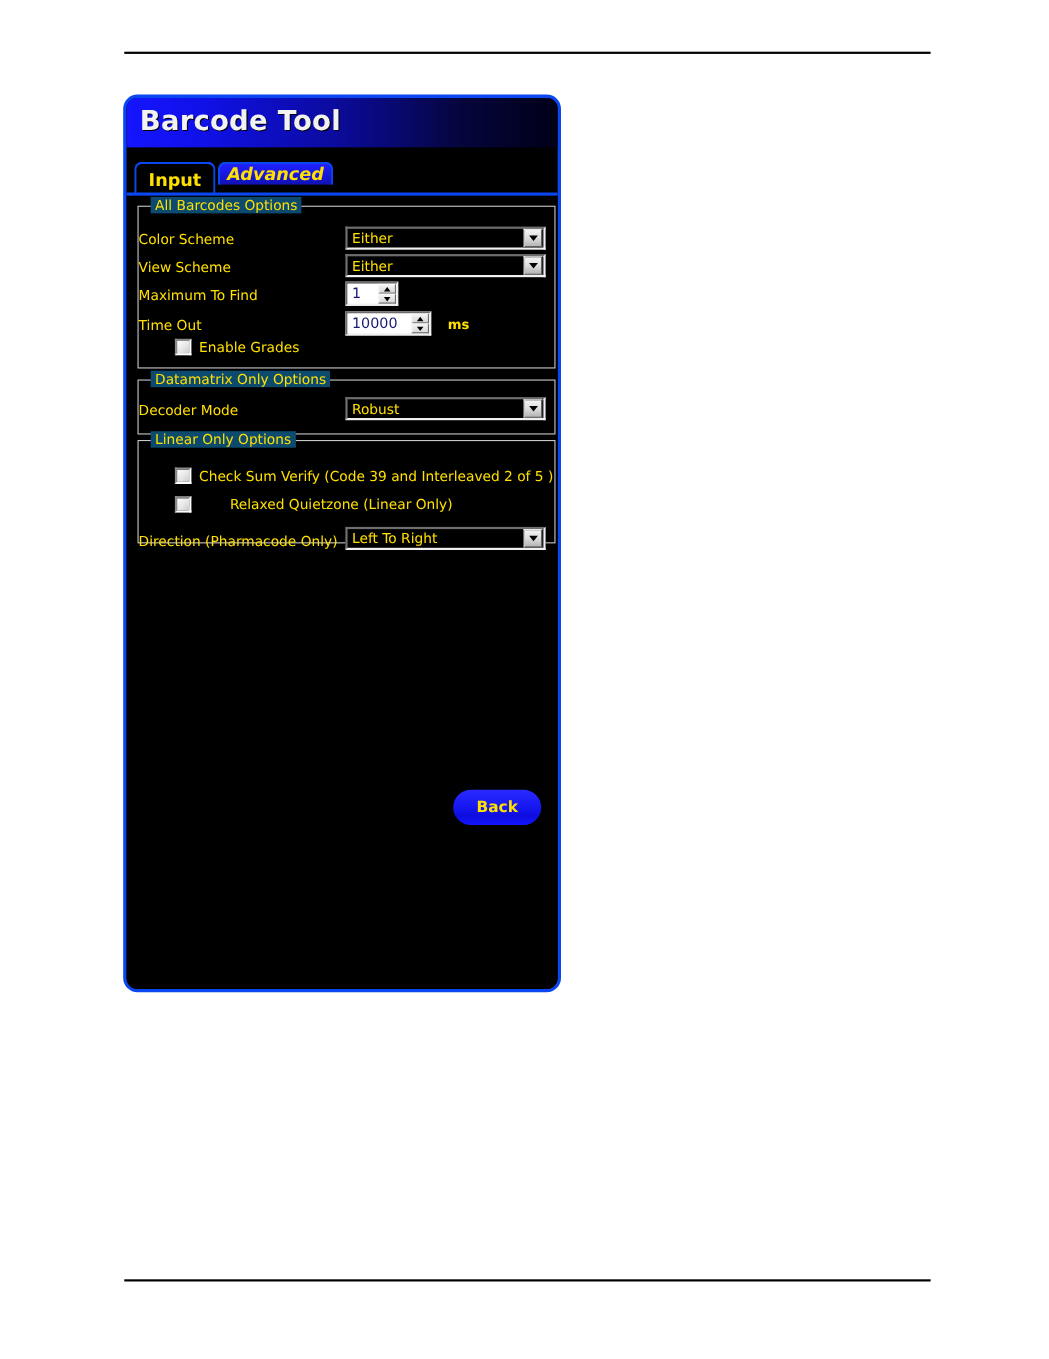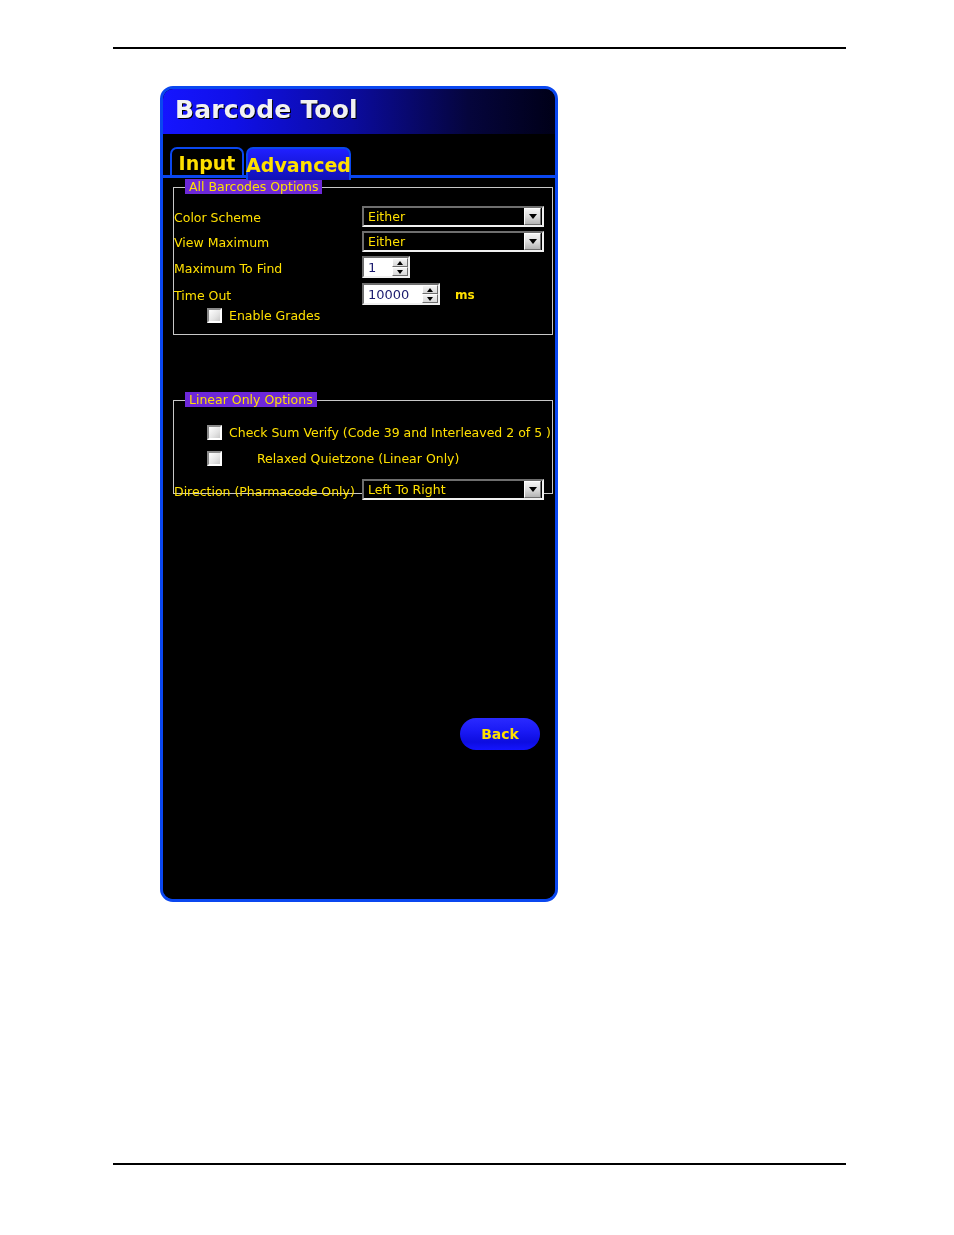--- a/index.html
+++ b/index.html
@@ -31,21 +31,20 @@
     position: absolute;
     left: 112px;
     top: 86px;
     width: 398px;
     height: 816px;
     background: #000000;
     border: 3px solid #0a47f0;
     border-radius: 13px;
     box-sizing: border-box;
     overflow: hidden;
-    margin-left: 48px;
   }
 
   
   .title-bar {
     position: absolute;
     left: 0;
     top: 0;
     width: 100%;
     height: 45px;
     background: linear-gradient(to right, #1515ff 0%, #1010e8 18%, #0b0b9e 48%, #05053c 78%, #000018 100%);
@@ -76,43 +75,44 @@
     width: 100%;
     height: 3px;
     background: #0a47f0;
   }
   .tab {
     position: absolute;
     top: 0;
     height: 30px;
     border-radius: 7px 7px 0 0;
     box-sizing: border-box;
-    font-size: 19px;
+    font-size: 16px;
     font-weight: bold;
     color: #ffe000;
     display: flex;
     align-items: center;
     justify-content: center;
     padding: 0 10px;
   }
   .tab-inactive {
     left: 7px;
     width: 74px;
     background: #000000;
     border: 2px solid #0a47f0;
     border-bottom: none;
   }
   .tab-active {
     left: 83px;
     width: 105px;
-    height: 33px;
+    height: 21px;
     background: linear-gradient(to bottom, #2020ff 0%, #1818e0 45%, #1111b4 100%);
     border: 2px solid #0a47f0;
     border-bottom: none;
     z-index: 3;
+    font-style: italic;
   }
 
   
   .content {
     position: absolute;
     left: 0;
     top: 89px;
     right: 0;
     bottom: 0;
     background: #000000;
@@ -123,21 +123,21 @@
     position: absolute;
     box-sizing: border-box;
     border: 1px solid #c8c8c8;
     background: #000000;
   }
   .group-legend {
     position: absolute;
     top: -9px;
     left: 11px;
     padding: 0 4px;
-    background: #6d28d9;
+    background: #0c4a6e;
     color: #ffe000;
     font-size: 12.5px;
     white-space: nowrap;
   }
   #group-all      { left: 10px; top: 9px;   width: 380px; height: 148px; }
   #group-datamatrix { left: 10px; top: 167px; width: 380px; height: 50px; }
   #group-linear   { left: 10px; top: 222px; width: 380px; height: 94px; }
 
   
   .field-label {
@@ -309,21 +309,21 @@
 
     <div class="group" id="group-all">
       <div class="group-legend">All Barcodes Options</div>
 
       <div class="field-label" style="left:0; top:22px; width:182px;">Color Scheme</div>
       <div class="combo" style="left:188px; top:18px; width:182px;">
         <span class="combo-value">Either</span>
         <span class="combo-arrow"></span>
       </div>
 
-      <div class="field-label" style="left:0; top:47px; width:182px;">View Maximum</div>
+      <div class="field-label" style="left:0; top:47px; width:182px;">View Scheme</div>
       <div class="combo" style="left:188px; top:43px; width:182px;">
         <span class="combo-value">Either</span>
         <span class="combo-arrow"></span>
       </div>
 
       <div class="field-label" style="left:0; top:73px; width:182px;">Maximum To Find</div>
       <div class="spinner" style="left:188px; top:68px; width:48px;">
         <span class="spinner-value">1</span>
         <span class="spinner-buttons">
           <span class="spin-btn spin-up"></span>
@@ -340,20 +340,29 @@
         </span>
       </div>
       <div class="unit-label" style="left:281px; top:100px;">ms</div>
 
       <div class="check-row" style="left:33px; top:120px;">
         <span class="checkbox"></span>
         <span class="check-label">Enable Grades</span>
       </div>
     </div>
 
+    <div class="group" id="group-datamatrix">
+      <div class="group-legend">Datamatrix Only Options</div>
+
+      <div class="field-label" style="left:0; top:19px; width:182px;">Decoder Mode</div>
+      <div class="combo" style="left:188px; top:15px; width:182px;">
+        <span class="combo-value">Robust</span>
+        <span class="combo-arrow"></span>
+      </div>
+    </div>
 
     <div class="group" id="group-linear">
       <div class="group-legend">Linear Only Options</div>
 
       <div class="check-row" style="left:33px; top:24px;">
         <span class="checkbox"></span>
         <span class="check-label">Check Sum Verify (Code 39 and Interleaved 2 of 5 )</span>
       </div>
 
       <div class="check-row" style="left:33px; top:50px;gap:28px;">

